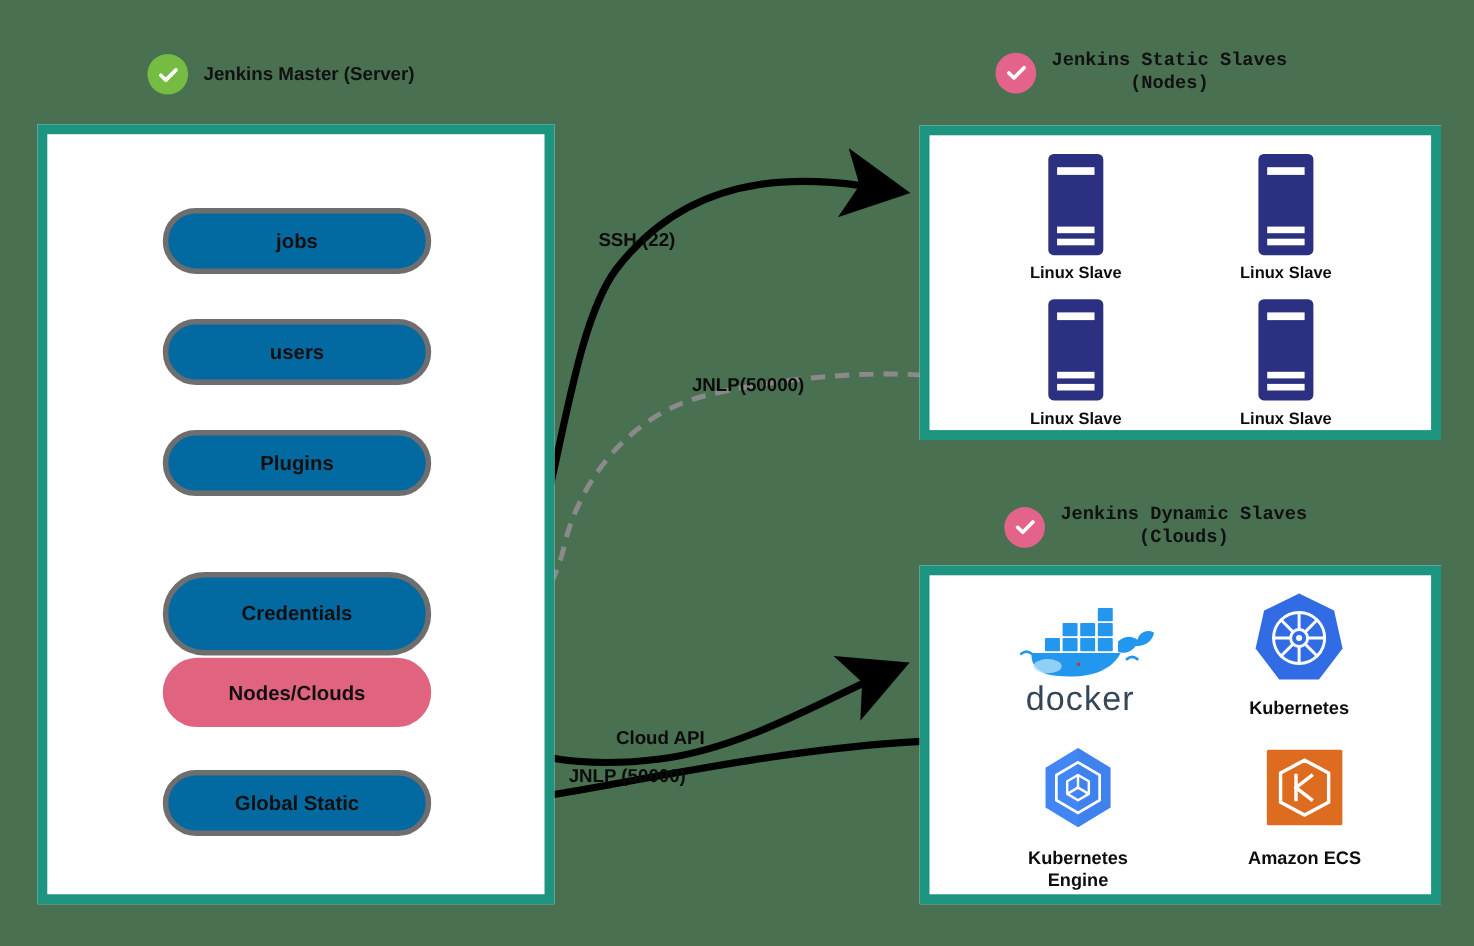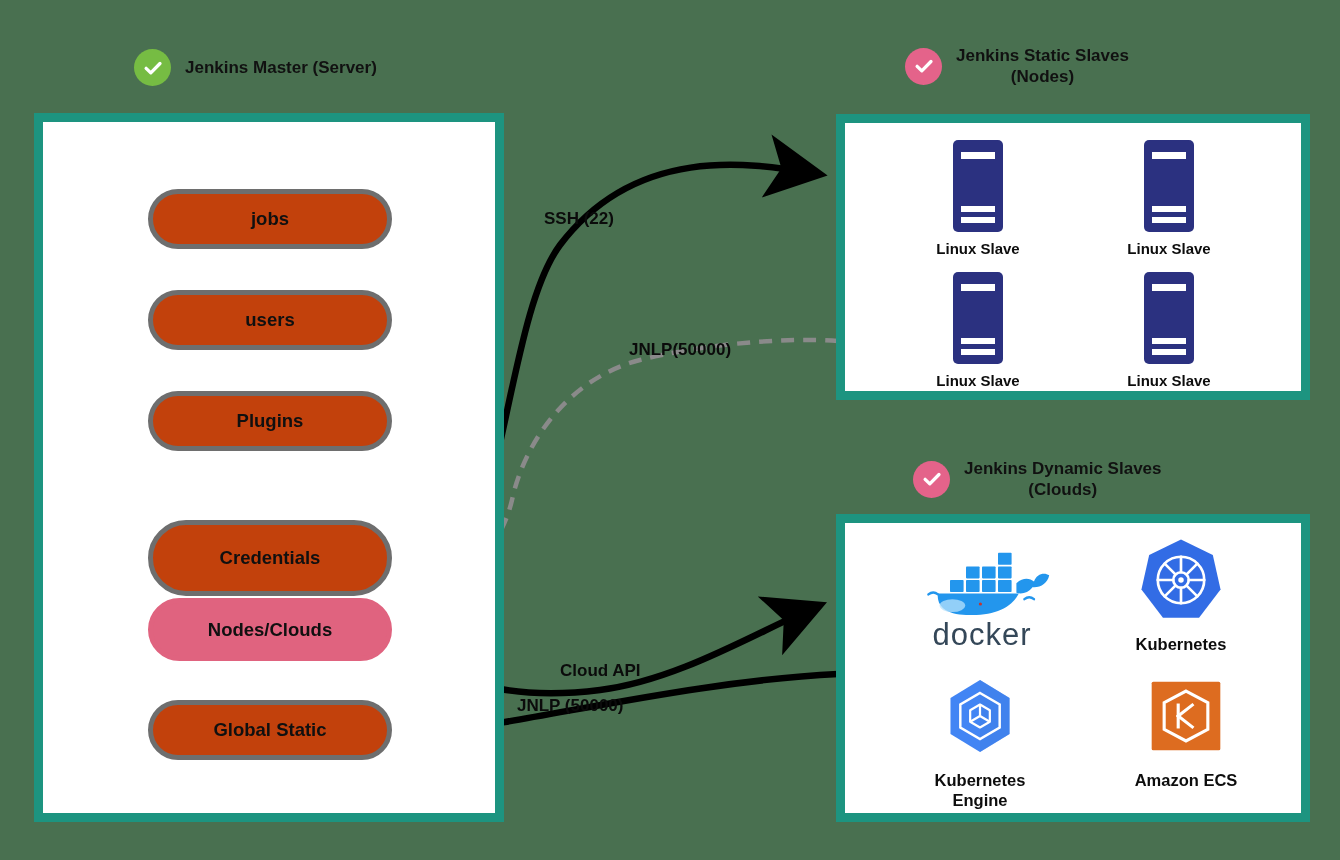--- a/index.html
+++ b/index.html
@@ -17,36 +17,36 @@
   .check-badge{
     width:37px;height:37px;border-radius:50%;
     display:flex;align-items:center;justify-content:center;
     flex:0 0 auto;
   }
   .check-badge svg{width:22px;height:22px;display:block;}
   .group-title{
     color:#111;font-weight:bold;font-size:17px;line-height:1.25;
     white-space:pre-line;
   }
-  .group-title.center{text-align:center;}
+  .group-title.center{text-align:center;font-family:Liberation Mono, monospace;}
 
   
   .panel{
     position:absolute;background:#ffffff;
     border:9px solid #1d9480;
     box-sizing:border-box;
   }
 
   
   .pill{
     position:absolute;box-sizing:border-box;
     display:flex;align-items:center;justify-content:center;
     border-radius:60px;
     font-size:18.5px;font-weight:bold;color:#101010;
-    background:#c2410c;border:5px solid #6e6e6e;
+    background:#0369a1;border:5px solid #6e6e6e;
   }
   .pill.accent{background:#e0637f;border-color:#e0637f;}
 
   
   .node{position:absolute;width:150px;text-align:center;}
   .node .node-label{
     margin-top:6px;font-size:15px;font-weight:bold;color:#0d0d0d;
   }
   .srv{width:58px;height:96px;margin:0 auto;display:block;}
 

